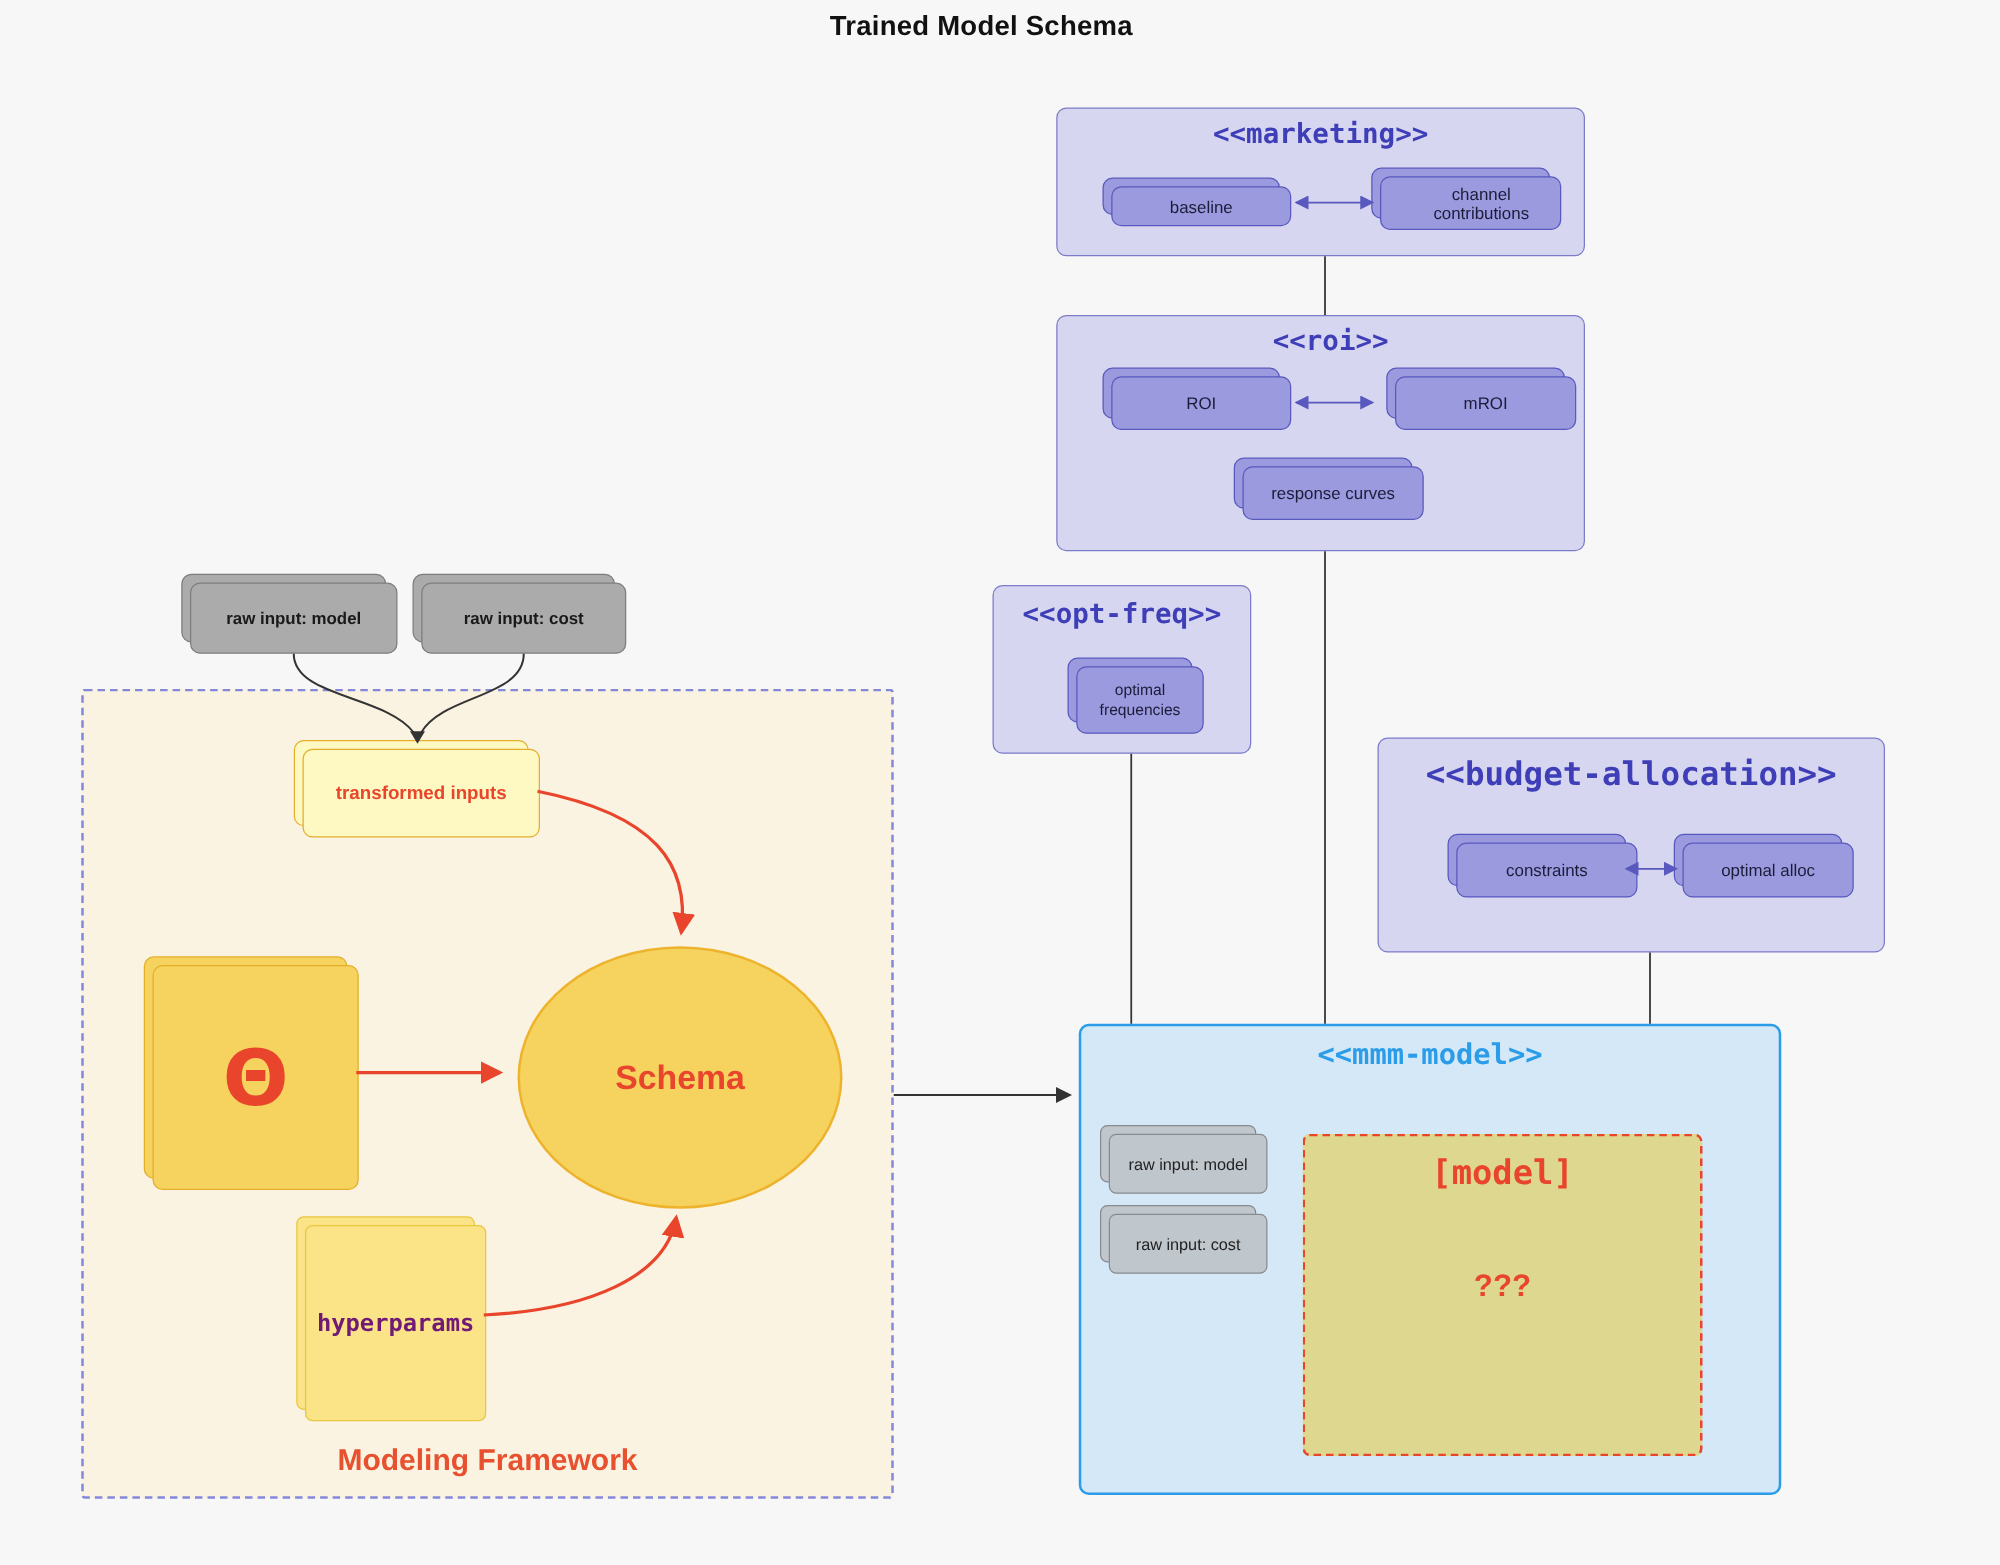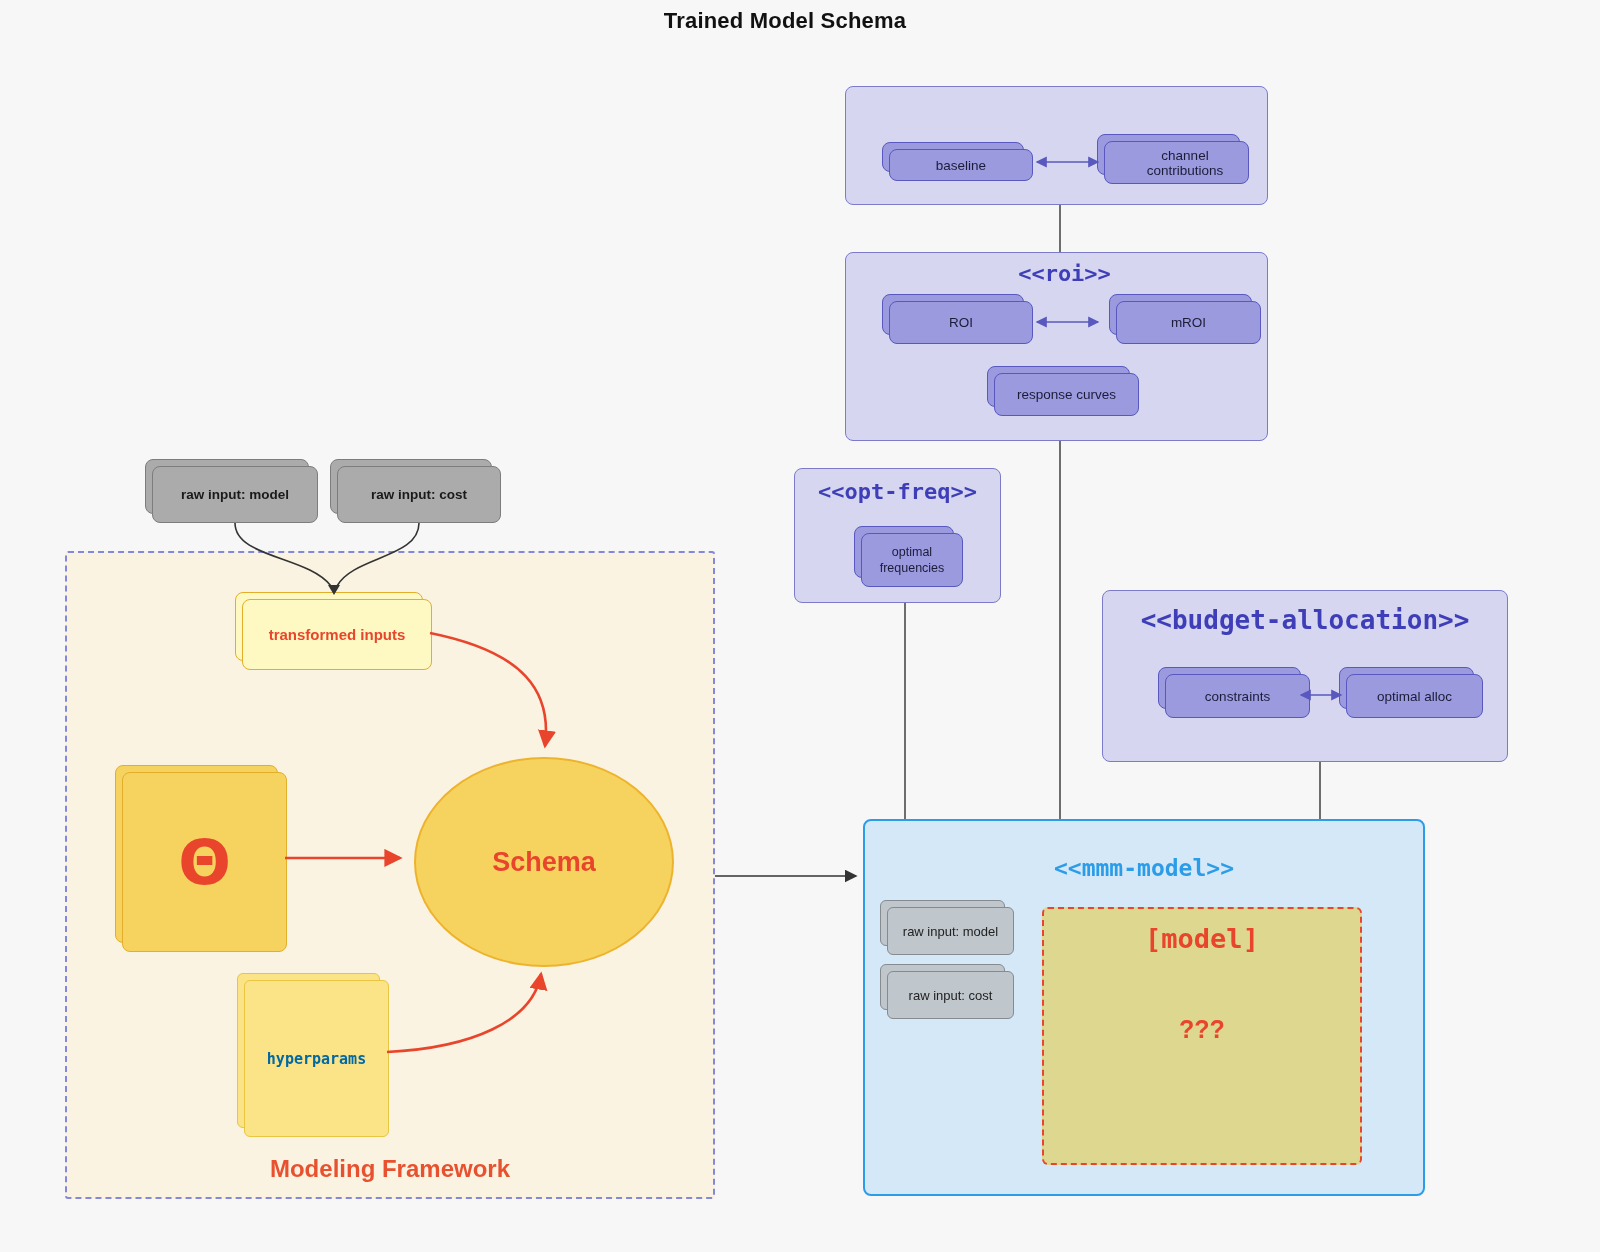--- a/index.html
+++ b/index.html
@@ -30,34 +30,34 @@
   
   .framework { position:absolute; left:65px; top:551px; width:650px; height:648px;
     background:#faf3e1; border:2px dashed #8488da; border-radius:3px; z-index:0; }
   .fw-label { position:absolute; bottom:14px; left:0; width:100%; text-align:center;
     font-size:24px; font-weight:bold; color:#e8512f; }
 
   .card-yellow-bright { background:#fef9c3; border:1.5px solid #e3ae29; color:#e8452c;
     font-size:15px; font-weight:bold; }
   .card-yellow-theta { background:#f6d35e; border:1.5px solid #e3ae29; color:#e8452c;
     font-size:62px; font-weight:bold; font-family:"DejaVu Sans", sans-serif; }
-  .card-yellow-light { background:#fbe388; border:1.5px solid #e9c63f; color:#0369a1;
-    font-size:15px; font-weight:bold; font-family:"DejaVu Sans Mono", monospace; border-radius:6px; }
+  .card-yellow-light { background:#fbe388; border:1.5px solid #e9c63f; color:#701a75;
+    font-size:19px; font-weight:bold; font-family:"DejaVu Sans Mono", monospace; border-radius:6px; }
   .card-yellow-light::before { border-radius:6px; }
 
   .train-ellipse { position:absolute; left:347px; top:204px; width:260px; height:210px;
     background:#f6d35e; border:2px solid #eeb32c; border-radius:50%;
     display:flex; align-items:center; justify-content:center;
     font-size:27px; font-weight:bold; color:#e8452c; }
 
   
   .mmm { position:absolute; left:863px; top:819px; width:562px; height:377px;
     background:#d4e8f8; border:2px solid #2b9de8; border-radius:8px; z-index:0; }
   .mmm-title { position:absolute; top:10px; left:0; width:100%; text-align:center;
-    font-family:"DejaVu Sans Mono", monospace; font-weight:bold; font-size:23px; color:#2b9de8;margin-top:24px; }
+    font-family:"DejaVu Sans Mono", monospace; font-weight:bold; font-size:23px; color:#2b9de8; }
   .khaki { position:absolute; left:177px; top:86px; width:320px; height:258px;
     background:#ddd78f; border:2px dashed #e8452c; border-radius:6px; }
   .khaki-label { position:absolute; top:14px; left:0; width:100%; text-align:center;
     font-family:"DejaVu Sans Mono", monospace; font-weight:bold; font-size:27px; color:#e8452c; }
   .khaki-unknown { position:absolute; top:106px; left:0; width:100%; text-align:center;
     font-weight:bold; font-size:25px; color:#e8452c; }
 
   svg.overlay { position:absolute; inset:0; width:1600px; height:1252px;
     pointer-events:none; z-index:20; }
 </style>
@@ -73,20 +73,21 @@
 
   <div class="framework">
     <div class="card card-yellow-bright" style="left:175px; top:46px; width:190px; height:71px;">transformed inputs</div>
     <div class="card card-yellow-theta" style="left:55px; top:219px; width:165px; height:180px;">Θ</div>
     <div class="train-ellipse">Schema</div>
     <div class="card card-yellow-light" style="left:177px; top:427px; width:145px; height:157px;">hyperparams</div>
     <div class="fw-label">Modeling Framework</div>
   </div>
 
   <div class="group group-purple" style="left:845px; top:86px; width:423px; height:119px;">
+    <div class="group-title" style="top:8px; font-size:22px;">&lt;&lt;marketing&gt;&gt;</div>
     <div class="card card-purple" style="left:43px; top:62px; width:144px; height:32px;">baseline</div>
     <div class="card card-purple" style="left:258px; top:54px; width:145px; height:43px;padding-left:17px;">channel contributions</div>
   </div>
 
   <div class="group group-purple" style="left:845px; top:252px; width:423px; height:189px;">
     <div class="group-title" style="top:8px; font-size:22px;padding-left:16px;">&lt;&lt;roi&gt;&gt;</div>
     <div class="card card-purple" style="left:43px; top:48px; width:144px; height:43px;">ROI</div>
     <div class="card card-purple" style="left:270px; top:48px; width:145px; height:43px;">mROI</div>
     <div class="card card-purple" style="left:148px; top:120px; width:145px; height:43px;">response curves</div>
   </div>

